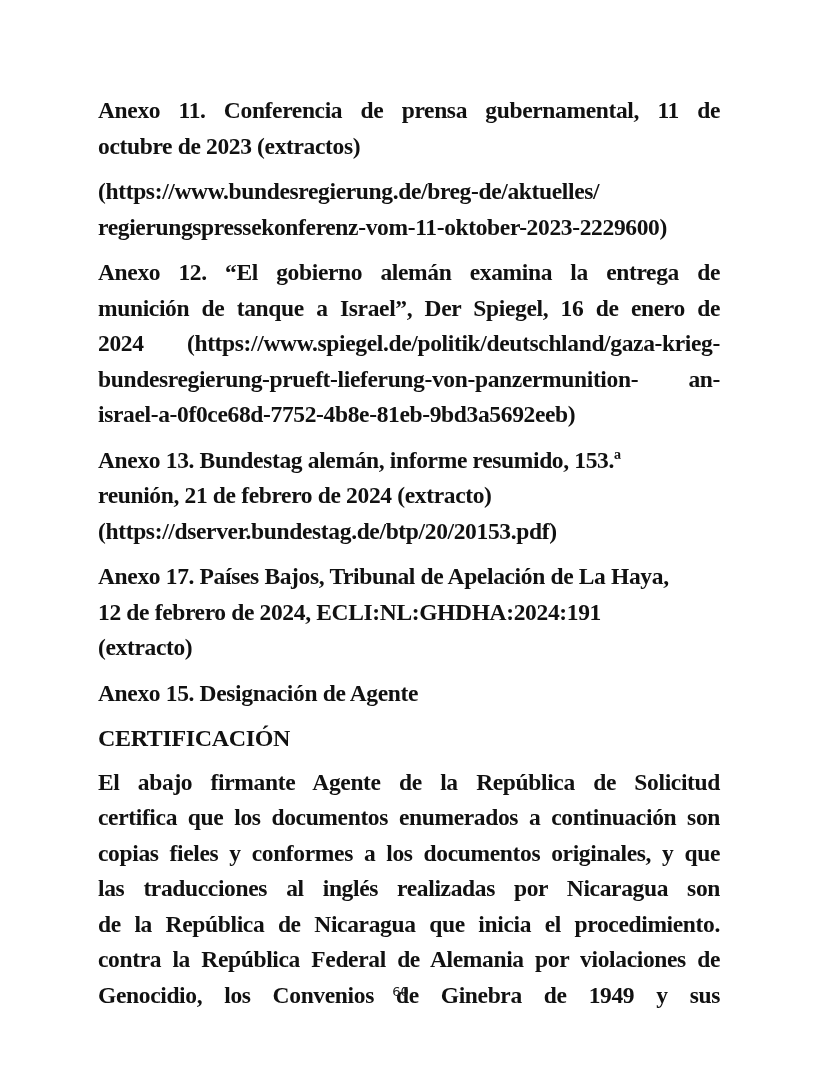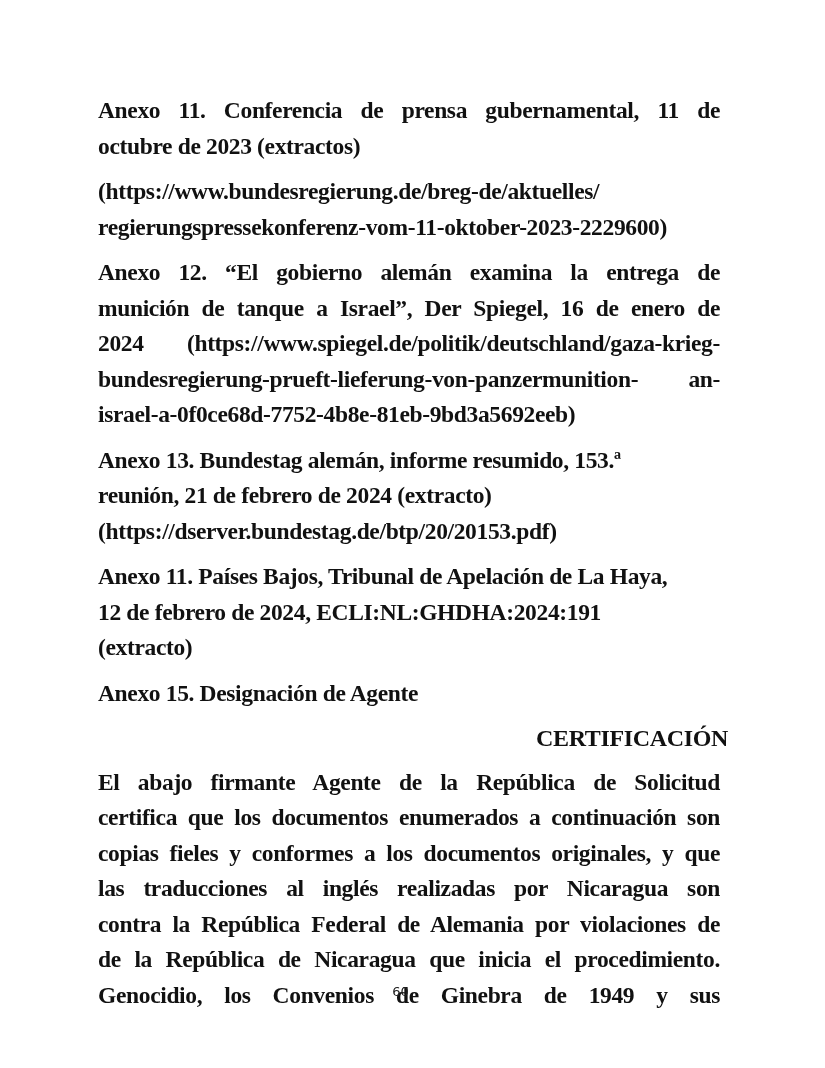--- a/index.html
+++ b/index.html
@@ -5,21 +5,21 @@
   html, body { margin: 0; padding: 0; background: #ffffff; }
   body { width: 825px; height: 1068px; position: relative; overflow: hidden; }
   .page {
     position: absolute; left: 98px; top: 93px; width: 630px;
     font-family: "Liberation Serif", "DejaVu Serif", serif;
     font-weight: bold; color: #111111;
     font-size: 23.5px; line-height: 35.5px;
     letter-spacing: -0.35px;
   }
   .para { margin: 0 8px 10px 0; }
-  .heading { text-align: right; margin: 0 0 8px 0; font-size: 24px; }
+  .heading { text-align: left; margin: 0 0 8px 0; font-size: 24px; }
   .line { display: block; }
   .jline { display: block; text-align: justify; text-align-last: justify; }
   .page-number {
     position: absolute; left: 16px; width: 769px; top: 984px; text-align: center;
     font-family: "DejaVu Sans", sans-serif; font-size: 13px; color: #222;
   }
 </style>
 </head>
 <body>
 
@@ -42,34 +42,34 @@
     <span class="line">israel-a-0f0ce68d-7752-4b8e-81eb-9bd3a5692eeb)</span>
   </div>
 
   <div class="para">
     <span class="line">Anexo 13. Bundestag alemán, informe resumido, 153.ª</span>
     <span class="line">reunión, 21 de febrero de 2024 (extracto)</span>
     <span class="line">(https://dserver.bundestag.de/btp/20/20153.pdf)</span>
   </div>
 
   <div class="para">
-    <span class="line">Anexo 11. Países Bajos, Tribunal de Apelación de La Haya,</span>
+    <span class="line">Anexo 17. Países Bajos, Tribunal de Apelación de La Haya,</span>
     <span class="line">12 de febrero de 2024, ECLI:NL:GHDHA:2024:191</span>
     <span class="line">(extracto)</span>
   </div>
 
   <div class="para">
     <span class="line">Anexo 15. Designación de Agente</span>
   </div>
 
   <div class="heading">CERTIFICACIÓN</div>
   <div class="para">
     <span class="jline">El abajo firmante Agente de la República de Solicitud</span>
     <span class="jline">certifica que los documentos enumerados a continuación son</span>
     <span class="jline">copias fieles y conformes a los documentos originales, y que</span>
     <span class="jline">las traducciones al inglés realizadas por Nicaragua son</span>
+    <span class="jline">de la República de Nicaragua que inicia el procedimiento.</span>
     <span class="jline">contra la República Federal de Alemania por violaciones de</span>
-    <span class="jline">de la República de Nicaragua que inicia el procedimiento.</span>
     <span class="jline">Genocidio, los Convenios de Ginebra de 1949 y sus</span>
   </div>
 </div>
 
 <div class="page-number">60</div>
 
 </body></html>

